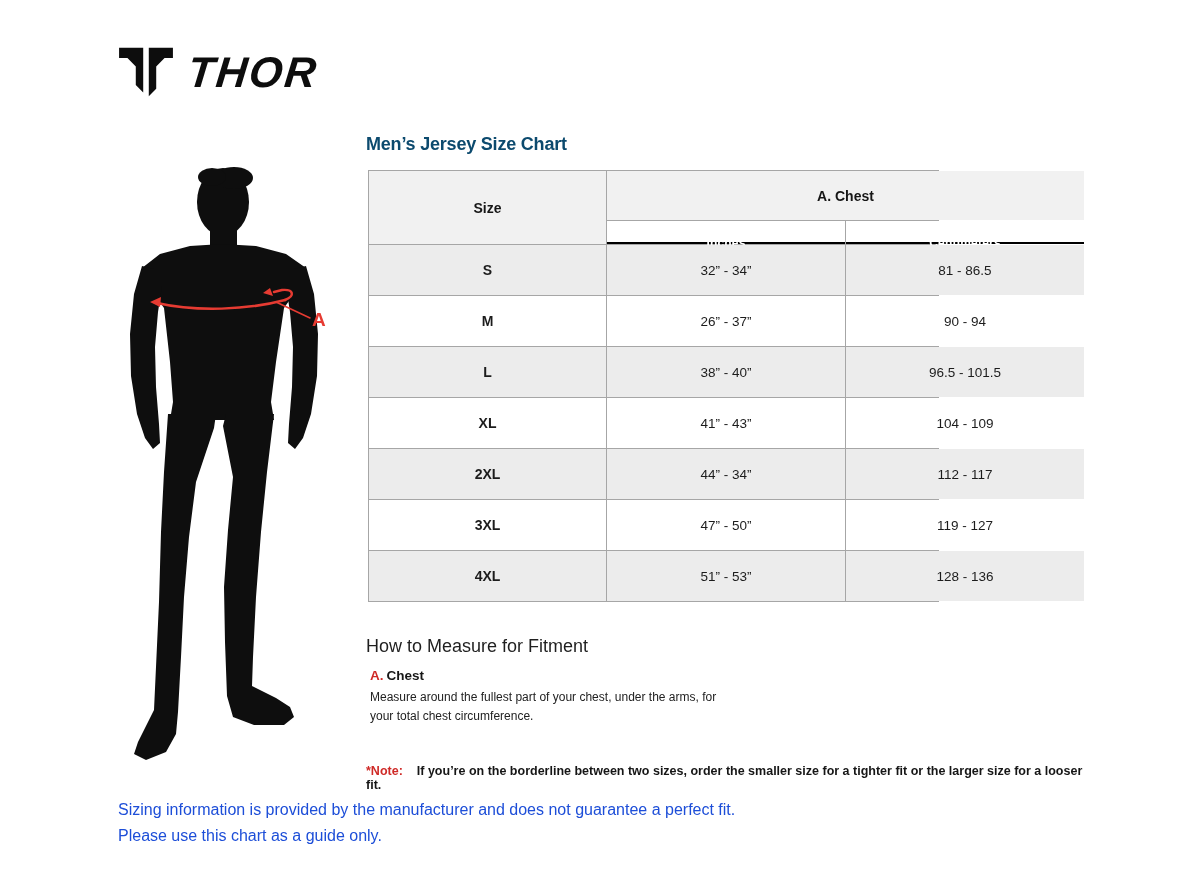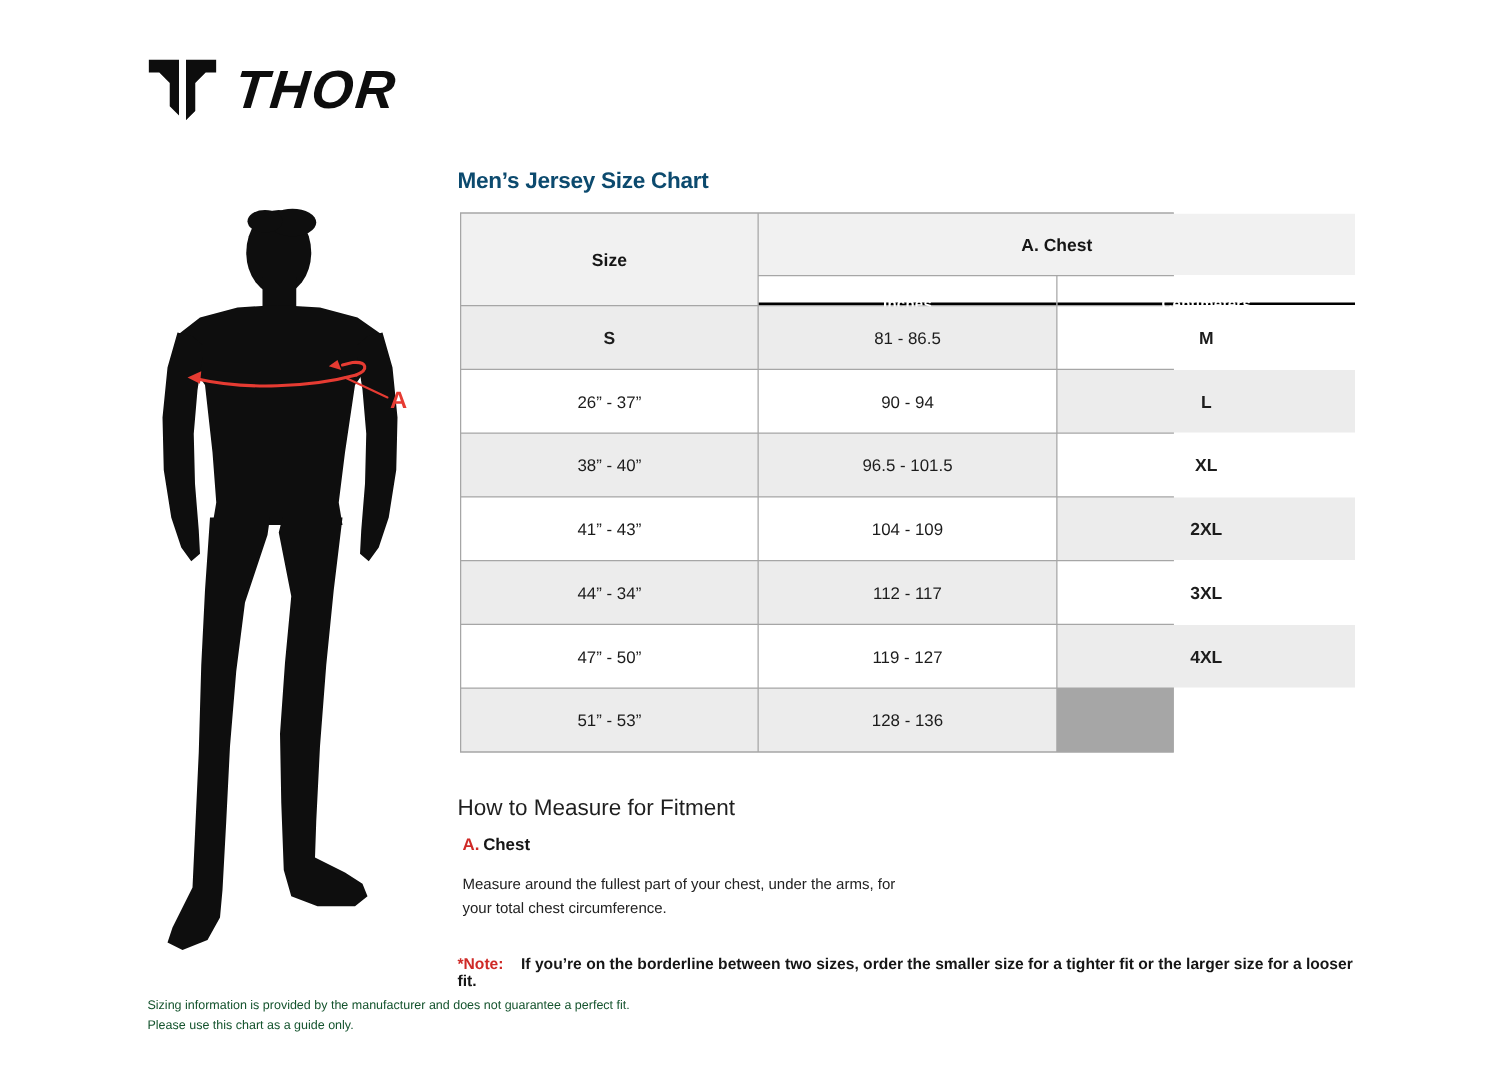--- a/index.html
+++ b/index.html
@@ -68,33 +68,33 @@
 
   
   .measure-heading {
     position: absolute; left: 366px; top: 636px;
     font-size: 18px; font-weight: 400; color: #1f1f1f;
   }
   .measure-item { position: absolute; left: 370px; top: 668px; width: 400px; }
   .measure-item .item-title { font-size: 13.5px; font-weight: 700; color: #161616; }
   .measure-item .item-title .key { color: #cf2a27; margin-right: 3px; }
   .measure-item .item-desc {
-    margin-top: 15px; font-size: 12px; line-height: 1.55; color: #222222;
+    margin-top: 5px; font-size: 12px; line-height: 1.55; color: #222222;
     max-width: 358px;
   }
 
   
   .note { position: absolute; left: 366px; top: 764px; width: 720px; font-size: 12.5px; font-weight: 700; }
   .note .note-label { color: #cf2a27; margin-right: 14px; }
   .note .note-text { color: #161616; }
 
   
   .footer {
     position: absolute; left: 118px; top: 797px;
-    font-size: 10px; line-height: 1.6; color: #14532d;
+    font-size: 16px; line-height: 1.6; color: #1d4ed8;
   }
 </style>
 </head>
 <body>
 
 <div class="brand">
   <svg class="brand-icon" viewBox="0 0 60 56" aria-hidden="true">
     <polygon points="1,2 27,2 27,50 19,42 19,22 10,13 1,13" fill="#0d0d0d"></polygon>
     <polygon points="59,2 33,2 33,54 41,46 41,22 50,13 59,13" fill="#0d0d0d"></polygon>
   </svg>
@@ -142,20 +142,21 @@
   <div class="cell head chest-col">A. Chest</div>
 
   <div class="cell sub">
     <div class="unit-bar">Inches</div>
   </div>
   <div class="cell sub">
     <div class="unit-bar">Centimeters</div>
   </div>
 
   <div class="cell alt size-label">S</div>
+  <div class="cell alt">32” - 34”</div>
   <div class="cell alt">81 - 86.5</div>
 
   <div class="cell size-label">M</div>
   <div class="cell">26” - 37”</div>
   <div class="cell">90 - 94</div>
 
   <div class="cell alt size-label">L</div>
   <div class="cell alt">38” - 40”</div>
   <div class="cell alt">96.5 - 101.5</div>
 

